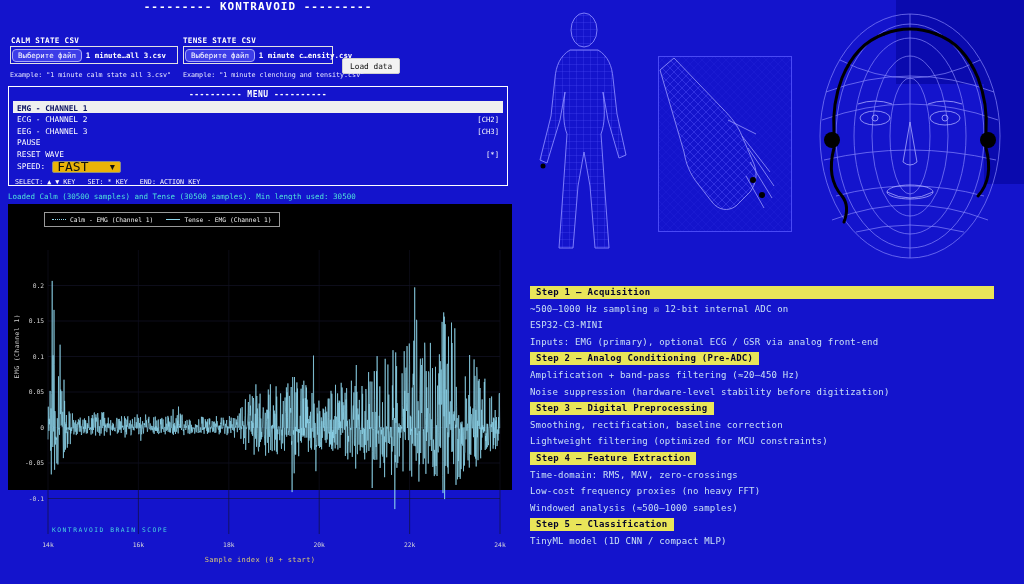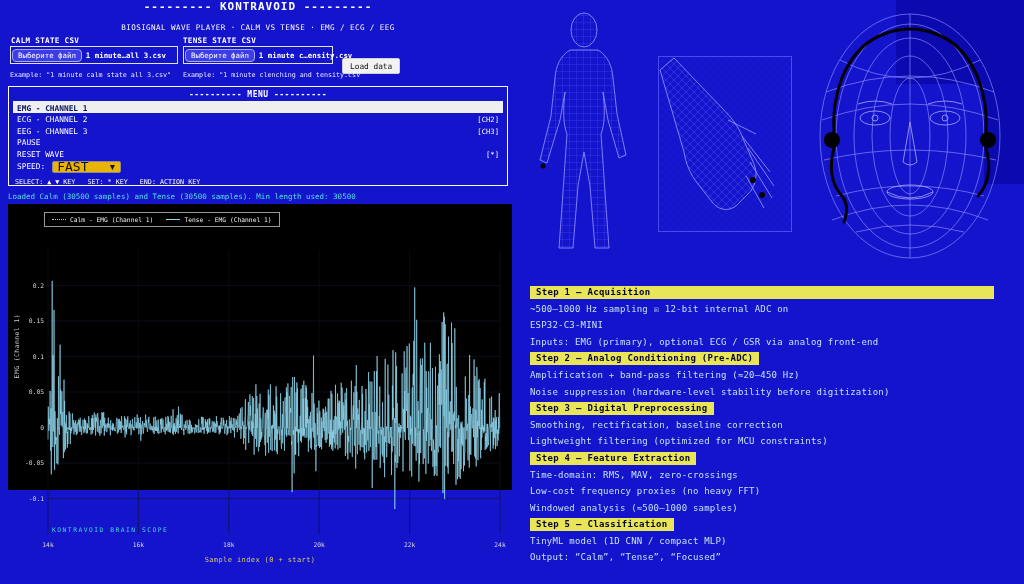--- a/index.html
+++ b/index.html
@@ -51,21 +51,20 @@
   .step-hdr{display:table;background:#e9e559;color:#06062a;font-size:9px;font-weight:bold;line-height:11px;padding:1px 6px;margin:2px 0 2px;letter-spacing:.3px;white-space:nowrap}
   .step-hdr.wide{display:block;width:464px}
   .step-line{font-size:9px;line-height:16.4px;height:16.4px;color:#c9e0f5;white-space:nowrap;letter-spacing:.2px}
 </style>
 </head>
 <body>
 
 <div class="screen">
 
   <div class="abs app-title">--------- KONTRAVOID ---------</div>
-  <div class="abs app-sub">BIOSIGNAL WAVE PLAYER · CALM VS TENSE · EMG / ECG / EEG</div>
 
   <div class="abs up-label" style="left:11px">CALM STATE CSV</div>
   <div class="abs up-label" style="left:183px">TENSE STATE CSV</div>
 
   <div class="abs filebox" style="left:10px;width:168px">
     <span class="filebtn">Выберите файл</span>
     <span class="filename">1 minute…all 3.csv</span>
   </div>
   <div class="abs filebox" style="left:183px;width:150px">
     <span class="filebtn">Выберите файл</span>
@@ -240,16 +239,15 @@
       <div class="step-line">Noise suppression (hardware-level stability before digitization)</div>
       <div class="step-hdr">Step 3 — Digital Preprocessing</div>
       <div class="step-line">Smoothing, rectification, baseline correction</div>
       <div class="step-line">Lightweight filtering (optimized for MCU constraints)</div>
       <div class="step-hdr">Step 4 — Feature Extraction</div>
       <div class="step-line">Time-domain: RMS, MAV, zero-crossings</div>
       <div class="step-line">Low-cost frequency proxies (no heavy FFT)</div>
       <div class="step-line">Windowed analysis (≈500–1000 samples)</div>
       <div class="step-hdr">Step 5 — Classification</div>
       <div class="step-line">TinyML model (1D CNN / compact MLP)</div>
-      <div class="step-line">Output: “Calm”, “Tense”, “Focused”</div>
     </div>
 
 </div>
 
 </body></html>

